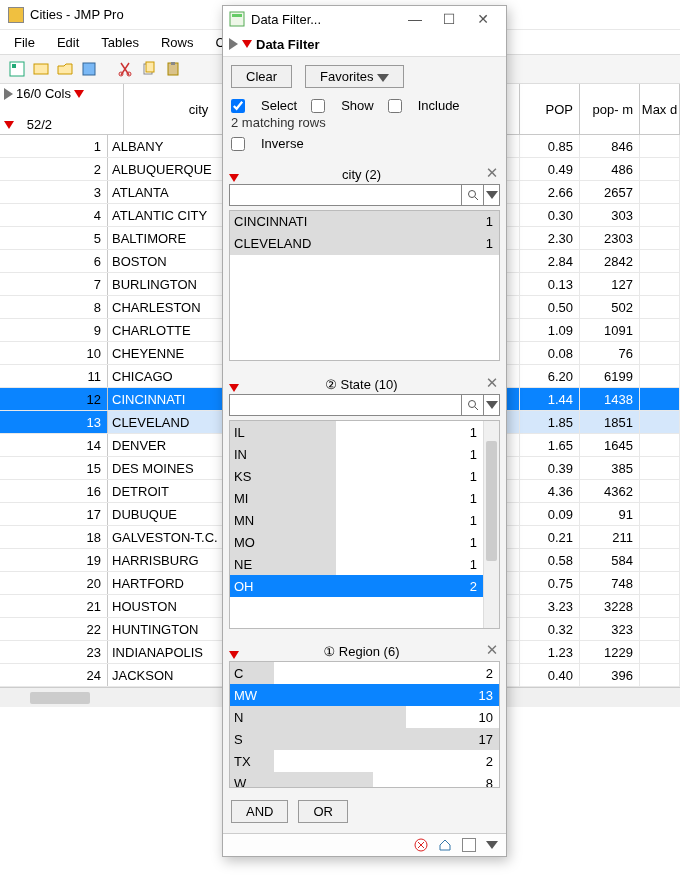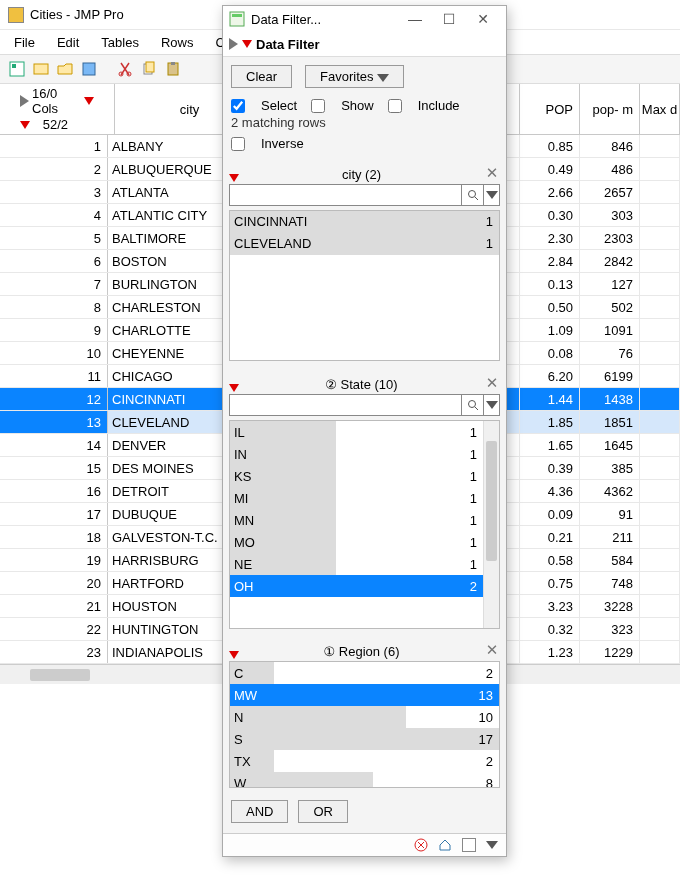--- a/index.html
+++ b/index.html
@@ -5,34 +5,34 @@
 *{box-sizing:border-box;margin:0;padding:0;font-family:"Segoe UI",Arial,sans-serif;font-size:13px;color:#000}
 body{background:#fff;width:680px;height:882px;overflow:hidden;position:relative}
 .titlebar{height:30px;background:#fff;display:flex;align-items:center;padding:0 8px;border-bottom:1px solid #e8e8e8}
 .titlebar .ico{width:16px;height:16px;margin-right:6px;background:#f0c040;border:1px solid #888}
 .menubar{height:24px;display:flex;align-items:center;padding:0 4px;gap:2px}
 .menubar span{padding:2px 10px;cursor:default}
 .toolbar{height:30px;background:#f5f5f5;border-top:1px solid #ddd;border-bottom:1px solid #ddd;display:flex;align-items:center;padding:0 6px;gap:2px}
 .tbtn{width:22px;height:22px;border:1px solid transparent;display:flex;align-items:center;justify-content:center}
 .grid{position:relative}
 .colhead{display:flex;border-bottom:1px solid #c8c8c8}
-.corner{width:115px;height:50px;border-right:1px solid #c8c8c8;padding:2px 20px;display:flex;flex-direction:column;justify-content:space-between}
+.corner{width:124px;height:50px;border-right:1px solid #c8c8c8;padding:2px 4px;display:flex;flex-direction:column;justify-content:space-between}
 .smallred{width:0;height:0;border-left:5px solid transparent;border-right:5px solid transparent;border-top:8px solid #d00;display:inline-block;vertical-align:middle}
 .ch{height:50px;border-right:1px solid #c8c8c8;display:flex;align-items:center;justify-content:center;font-weight:400}
 .ch.city{width:150px}
 .ch.popm{width:60px;justify-content:flex-end;padding-right:6px}
 .ch.pop{width:60px;justify-content:flex-end;padding-right:6px}
 .ch.fill{flex:1}
 .ch.max{width:40px}
 .rows{}
 .row{display:flex;height:23px;border-bottom:1px solid #e8e8e8}
 .row.sel{background:#0a84ff;color:#fff}
 .row.sel2{background:#d5e7fb}
 .rnum{width:108px;border-right:1px solid #c8c8c8;text-align:right;padding-right:6px;display:flex;align-items:center;justify-content:flex-end}
-.row.sel .rnum{background:#0a84ff;color:#ffffff}
+.row.sel .rnum{background:#0a84ff;color:#000000}
 .cval{width:150px;border-right:1px solid #e8e8e8;padding-left:4px;display:flex;align-items:center}
 .nval{width:60px;border-right:1px solid #e8e8e8;text-align:right;padding-right:6px;display:flex;align-items:center;justify-content:flex-end}
 .fillv{flex:1;border-right:1px solid #e8e8e8}
 .maxv{width:40px;border-right:1px solid #e8e8e8}
 .row.sel .cval,.row.sel .nval{color:#fff}
 .scrollh{height:20px;background:#f0f0f0;border-top:1px solid #ccc;display:flex;align-items:center}
 .scrollh .th{width:60px;height:12px;background:#ccc;margin-left:30px;border-radius:2px}
 
 .panel{position:absolute;left:222px;top:5px;width:285px;height:852px;background:#f4f4f4;border:1px solid #aaa;box-shadow:2px 4px 12px rgba(0,0,0,.25);display:flex;flex-direction:column}
 .ptitle{height:28px;display:flex;align-items:center;padding:0 6px;background:#fff}
@@ -330,20 +330,28 @@
  <div class="maxv"></div>
       </div>
       <div class="row">
         <div class="rnum">23</div>
  <div class="cval">INDIANAPOLIS</div>
  <div class="fillv"></div>
  <div class="nval">1.23</div>
  <div class="nval">1229</div>
  <div class="maxv"></div>
       </div>
+      <div class="row">
+        <div class="rnum">24</div>
+ <div class="cval">JACKSON</div>
+ <div class="fillv"></div>
+ <div class="nval">0.40</div>
+ <div class="nval">396</div>
+ <div class="maxv"></div>
+      </div>
     </div>
  <div class="scrollh">
       <div class="th"></div>
     </div>
 </div>
 
 <div class="panel">
  <div class="ptitle">
   <span class="ico">
         <svg width="16" height="16">

